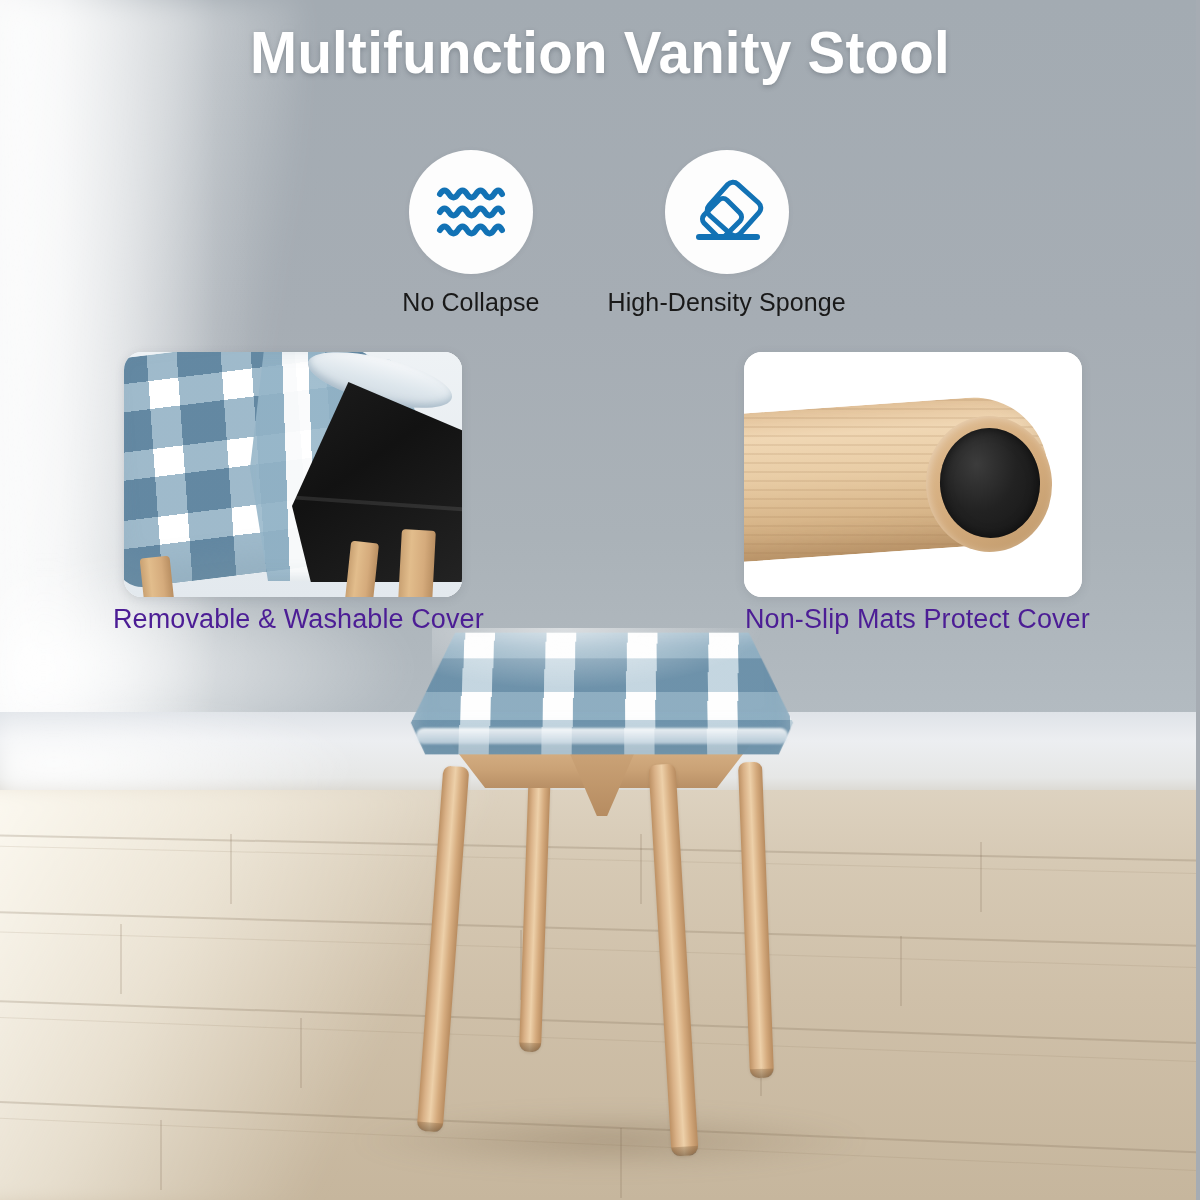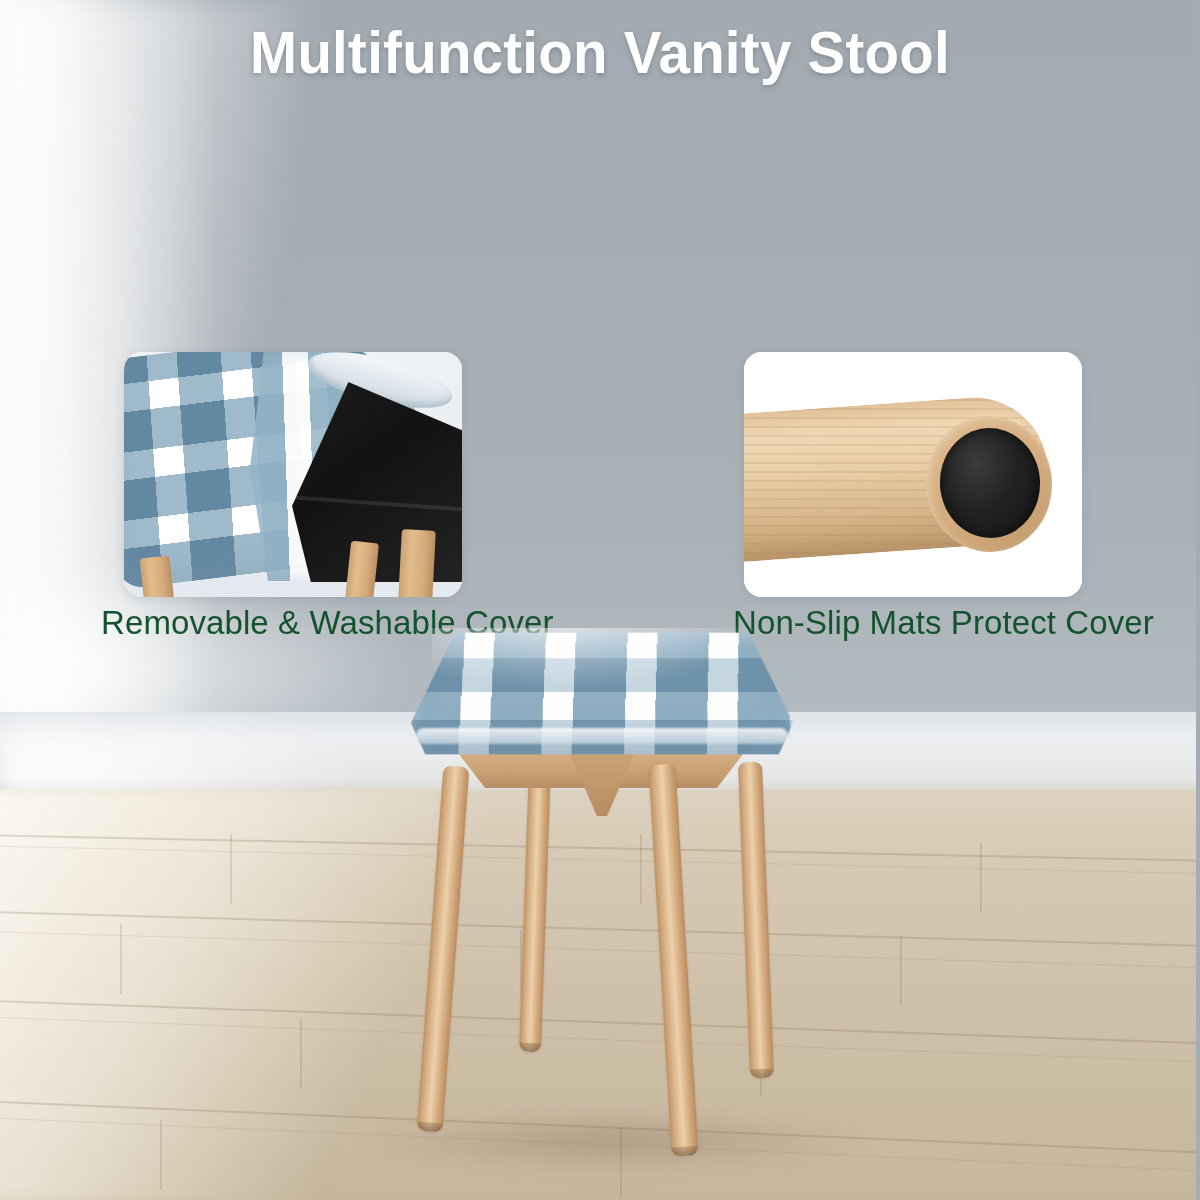--- a/index.html
+++ b/index.html
@@ -126,24 +126,25 @@
     overflow: hidden;
     background: #fff;
     box-shadow: 0 2px 10px rgba(90,96,104,0.18);
   }
   .inset-left  { left: 124px; top: 352px; }
   .inset-right { left: 744px; top: 352px; }
 
   .caption {
     position: absolute;
     top: 604px;
-    font-size: 33px;
-    color: #14532d;
+    font-size: 27px;
+    color: #4c1d95;
     white-space: nowrap;
     letter-spacing: 0.1px;
+    margin-left: 12px;
   }
   .caption-left  { left: 101px; }
   .caption-right { left: 733px; }
 
   
   .cover-scene { position: absolute; inset: 0; background: #e9eef1; }
   .cover-bg {
     position: absolute; inset: 0;
     background: linear-gradient(180deg,#eef2f5 0%, #e3e9ee 100%);
   }
@@ -331,21 +332,45 @@
       <div class="plank-seam" style="left:160px; top:330px;"></div>
       <div class="plank-seam" style="left:620px; top:338px;"></div>
     </div>
   </div>
 
   <div class="title">Multifunction Vanity Stool</div>
 
   <div class="features">
 
 
-
+    <div class="feature">
+      <div class="badge">
+        <span>
+          <svg width="80" height="80" viewBox="0 0 80 80" fill="none">
+            <path d="M9 22 q4.5 -7 9 0 t9 0 t9 0 t9 0 t9 0 t9 0 t8 0" stroke="#1272b5" stroke-width="6" stroke-linecap="round" fill="none"></path>
+            <path d="M9 40 q4.5 -7 9 0 t9 0 t9 0 t9 0 t9 0 t9 0 t8 0" stroke="#1272b5" stroke-width="6" stroke-linecap="round" fill="none"></path>
+            <path d="M9 58 q4.5 -7 9 0 t9 0 t9 0 t9 0 t9 0 t9 0 t8 0" stroke="#1272b5" stroke-width="6" stroke-linecap="round" fill="none"></path>
+          </svg>
+        </span>
+      </div>
+      <div class="feature-label">No Collapse</div>
+    </div>
+
+    <div class="feature">
+      <div class="badge">
+        <span>
+          <svg width="80" height="80" viewBox="0 0 80 80" fill="none">
+            <rect x="26" y="16" width="42" height="42" rx="7" transform="rotate(42 47 37)" stroke="#1272b5" stroke-width="5"></rect>
+            <path d="M17 43 L32 28 a6 6 0 0 1 8 0 L53 41 a6 6 0 0 1 0 8 L38 64 a6 6 0 0 1 -8 0 L17 51 a6 6 0 0 1 0 -8 z" stroke="#1272b5" stroke-width="5" fill="none"></path>
+            <path d="M12 65 H70" stroke="#1272b5" stroke-width="6" stroke-linecap="round"></path>
+          </svg>
+        </span>
+      </div>
+      <div class="feature-label">High-Density Sponge</div>
+    </div>
 
   </div>
 
   <div class="inset inset-left">
     <div class="cover-scene">
       <div class="cover-bg"></div>
       <div class="check-pattern cushion-top"></div>
       <div class="flap"></div>
       <div class="elastic"></div>
       <div class="black-foam"></div>

